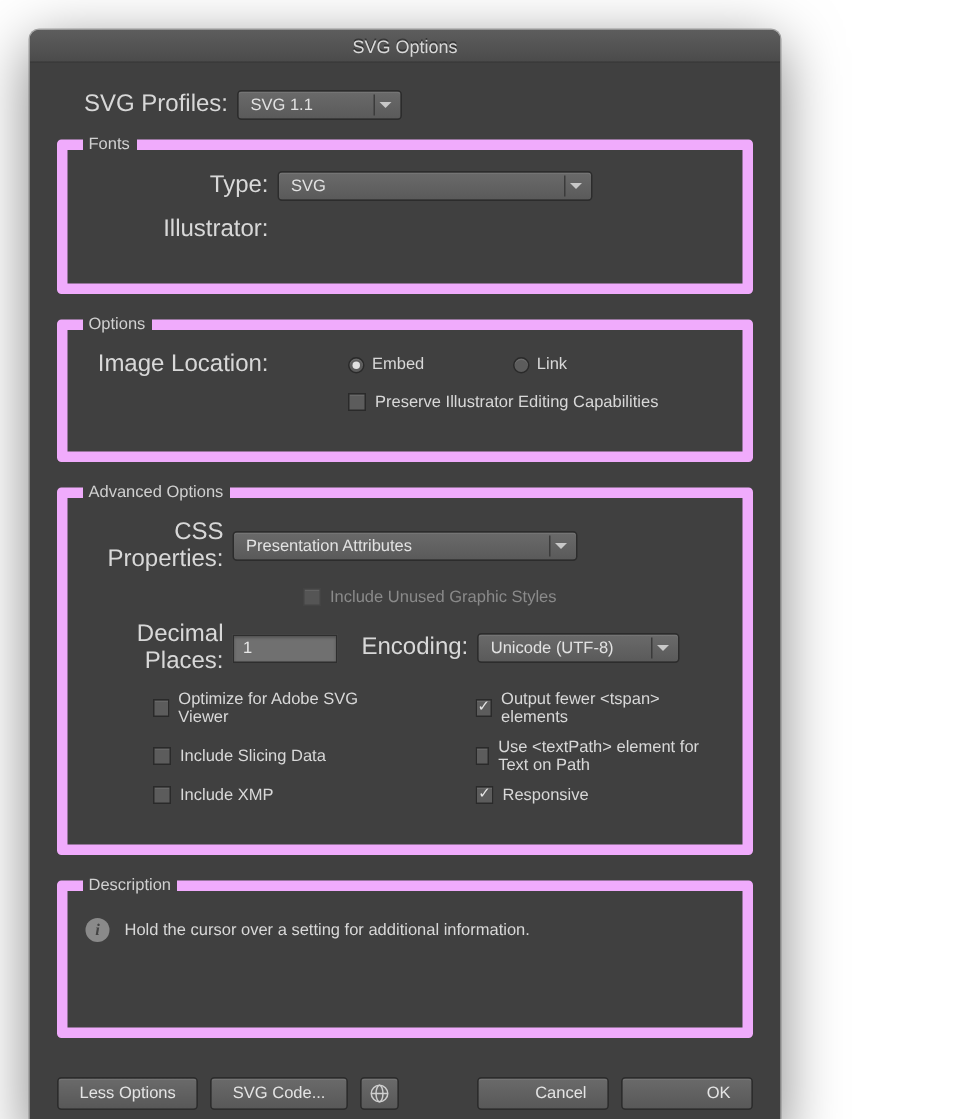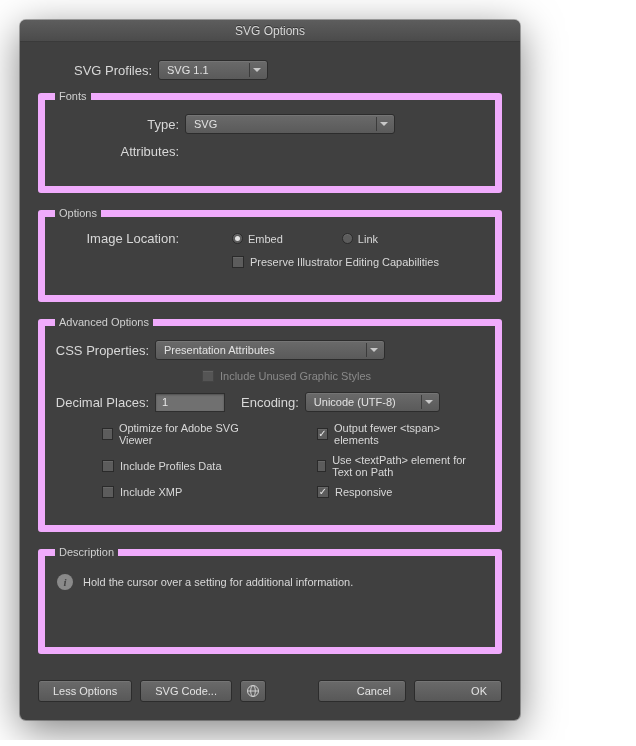--- a/index.html
+++ b/index.html
@@ -35,21 +35,21 @@
     color: #d8d8d8;
   }
   .row {
     display: flex;
     align-items: center;
     margin-bottom: 10px;
   }
   .label {
     text-align: right;
     color: #d8d8d8;
-    font-size: 13px;
+    font-size: 16px;
   }
   .label-profiles { width: 120px; padding-right: 6px; }
   .label-type { width: 130px; padding-right: 6px; }
   .label-subsetting { width: 130px; padding-right: 6px; }
   .label-imgloc { width: 130px; padding-right: 6px; }
   .label-css { width: 100px; padding-right: 6px; }
   .label-decimal { width: 100px; padding-right: 6px; }
   .label-encoding { padding-right: 6px; padding-left: 16px;}
   .select {
     position: relative;
@@ -216,21 +216,21 @@
 
     <fieldset class="group">
       <legend>Fonts</legend>
       <div class="row">
         <span class="label label-type">Type:</span>
         <div class="select" style="width:210px;">
           <span>SVG</span>
         </div>
       </div>
       <div class="row" style="margin-bottom:0;">
-        <span class="label label-subsetting">Attributes:</span>
+        <span class="label label-subsetting">Illustrator:</span>
       </div>
     </fieldset>
 
     <fieldset class="group">
       <legend>Options</legend>
       <div class="row">
         <span class="label label-imgloc">Image Location:</span>
         <label class="radio-wrap">
           <span class="radio checked"></span>
           <span>Embed</span>
@@ -279,21 +279,21 @@
         <label class="check-wrap">
           <span class="check"></span>
           <span>Optimize for Adobe SVG Viewer</span>
         </label>
         <label class="check-wrap">
           <span class="check checked"></span>
           <span>Output fewer &lt;tspan&gt; elements</span>
         </label>
         <label class="check-wrap">
           <span class="check"></span>
-          <span>Include Profiles Data</span>
+          <span>Include Slicing Data</span>
         </label>
         <label class="check-wrap">
           <span class="check"></span>
           <span>Use &lt;textPath&gt; element for Text on Path</span>
         </label>
         <label class="check-wrap">
           <span class="check"></span>
           <span>Include XMP</span>
         </label>
         <label class="check-wrap">

